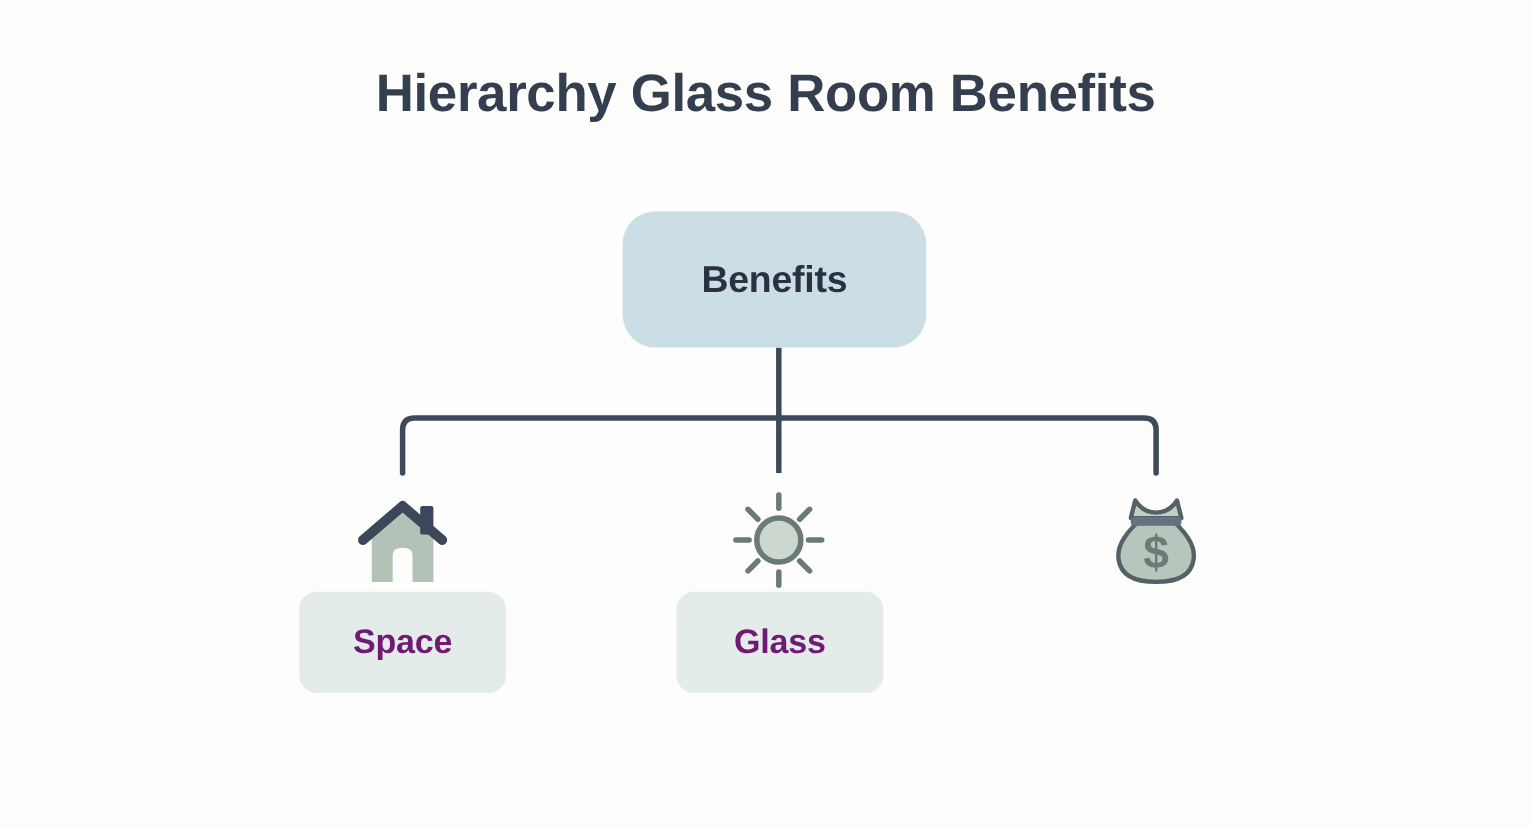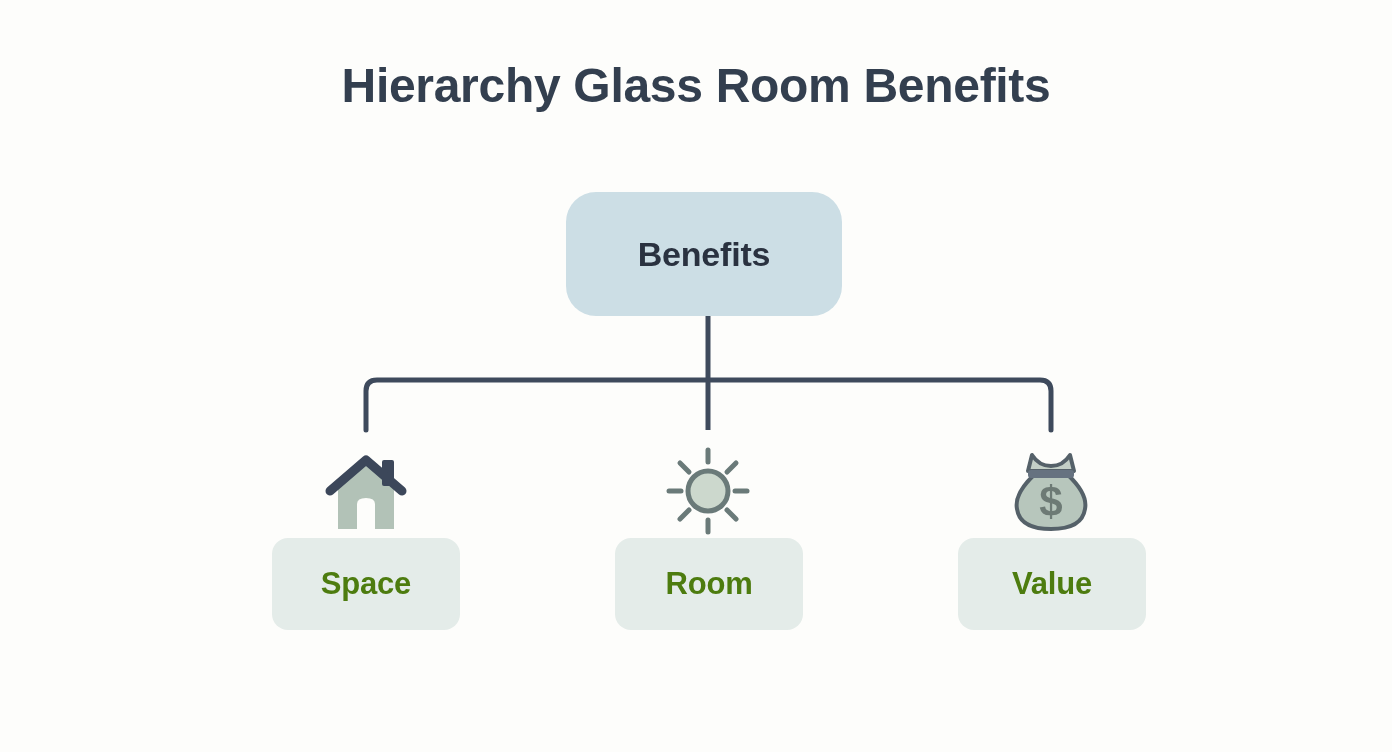--- a/index.html
+++ b/index.html
@@ -51,21 +51,21 @@
   .node {
     position: absolute;
     box-sizing: border-box;
     display: flex;
     align-items: center;
     justify-content: center;
     border-radius: 14px;
   }
   .node-label {
     font-weight: bold;
-    color: #4d7c0f;
+    color: #701a75;
     letter-spacing: -0.2px;
     white-space: nowrap;
   }
 
   #node-root {
     left: 566px;
     top: 192px;
     width: 276px;
     height: 124px;
     background: #ccdee5;
@@ -164,20 +164,17 @@
 
       <text x="47" y="70" text-anchor="middle" font-family="'Liberation Sans', sans-serif" font-size="42" font-weight="bold" fill="#6d7a75">$</text>
     </svg>
   </div>
 
   <div id="node-space" class="node leaf-node">
     <span class="node-label">Space</span>
   </div>
 
   <div id="node-light" class="node leaf-node">
-    <span class="node-label">Room</span>
+    <span class="node-label">Glass</span>
   </div>
 
-  <div id="node-value" class="node leaf-node">
-    <span class="node-label">Value</span>
-  </div>
 
 </div>
 
 </body></html>

